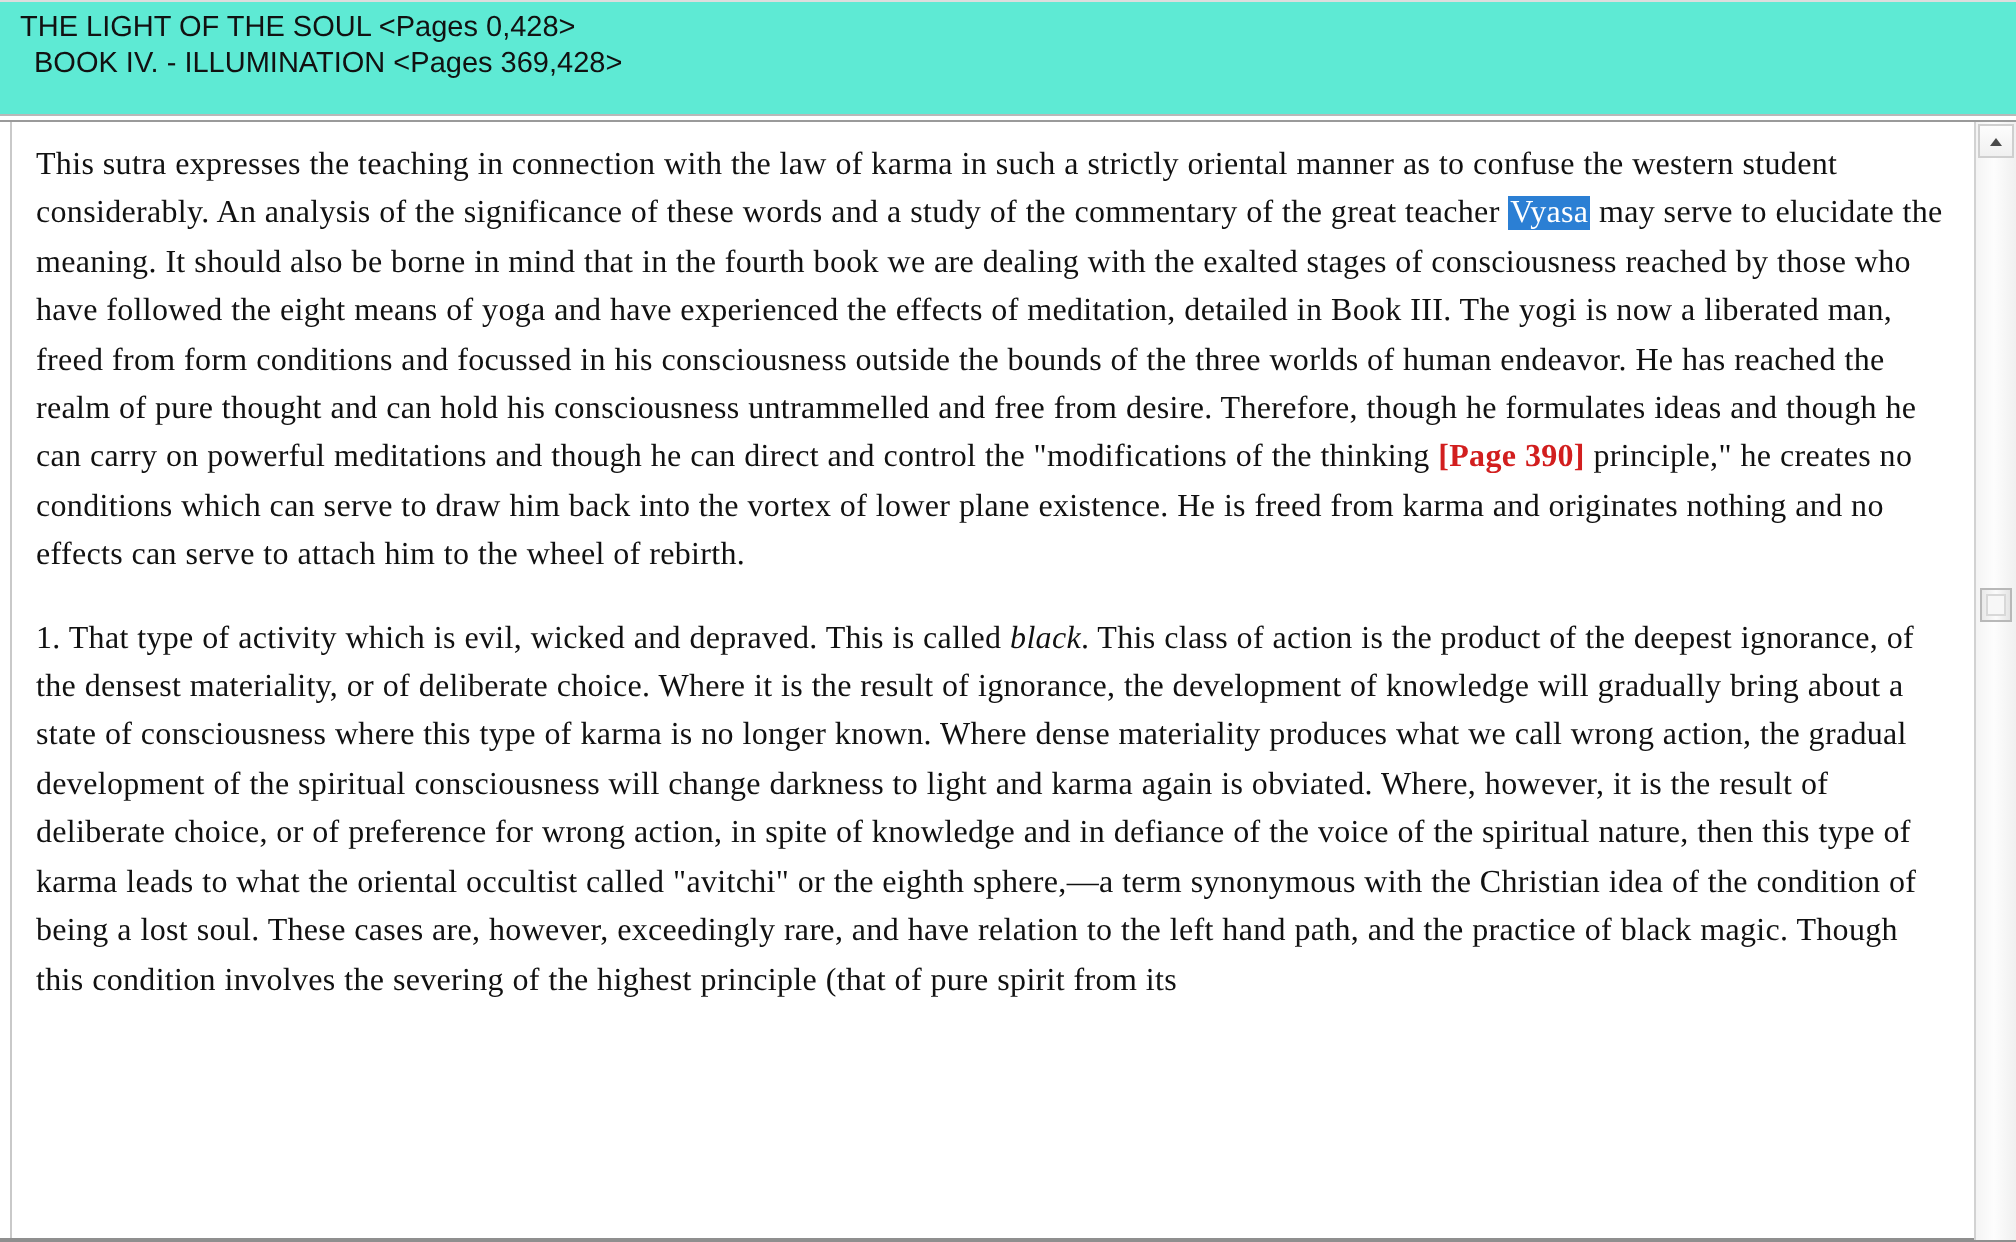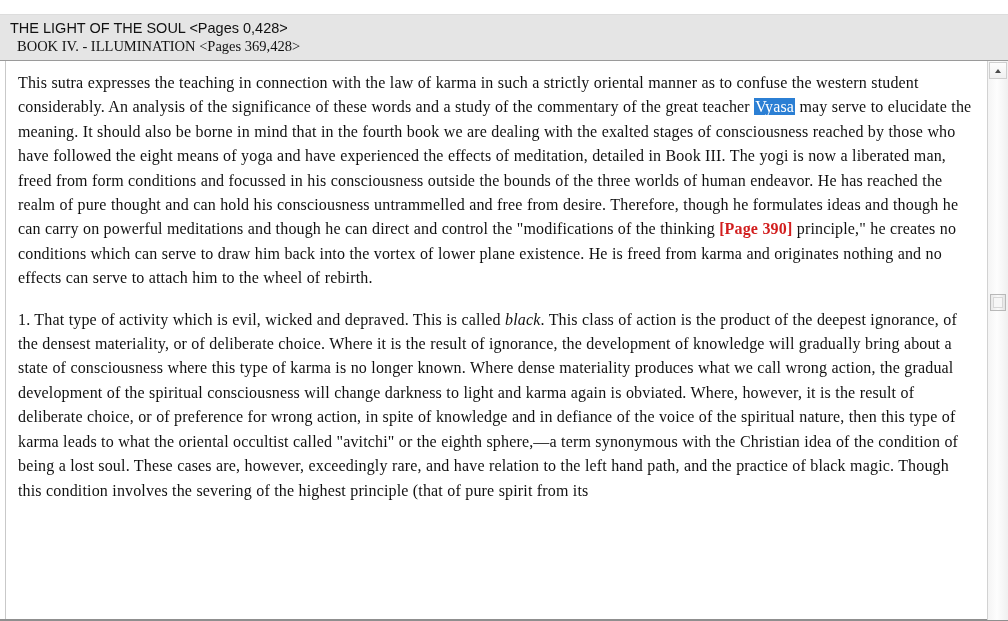--- a/index.html
+++ b/index.html
@@ -21,39 +21,38 @@
     width: 1008px;
     height: 621px;
     box-sizing: border-box;
     background: #ffffff;
   }
 
   
   .header {
     position: absolute;
     left: 0;
-    top: 14px;
+    top: 0;
     width: 1008px;
     height: 58px;
     box-sizing: border-box;
-    background: #e5e5e5;
+    background: #5eead4;
     border-bottom: 1px solid #b9b9b9;
     border-top: 1px solid #dddddd;
     padding: 4px 0 0 10px;
   }
   .header-line {
     font-family: "Liberation Sans", "DejaVu Sans", sans-serif;
     font-size: 14.5px;
     line-height: 18px;
     color: #111111;
     white-space: nowrap;
   }
   .header-line.second {
     padding-left: 7px;
-    font-family: Liberation Serif, serif;
   }
 
   
   .doc-frame {
     position: absolute;
     left: 0;
     top: 60px;
     width: 1008px;
     height: 561px;
     box-sizing: border-box;

